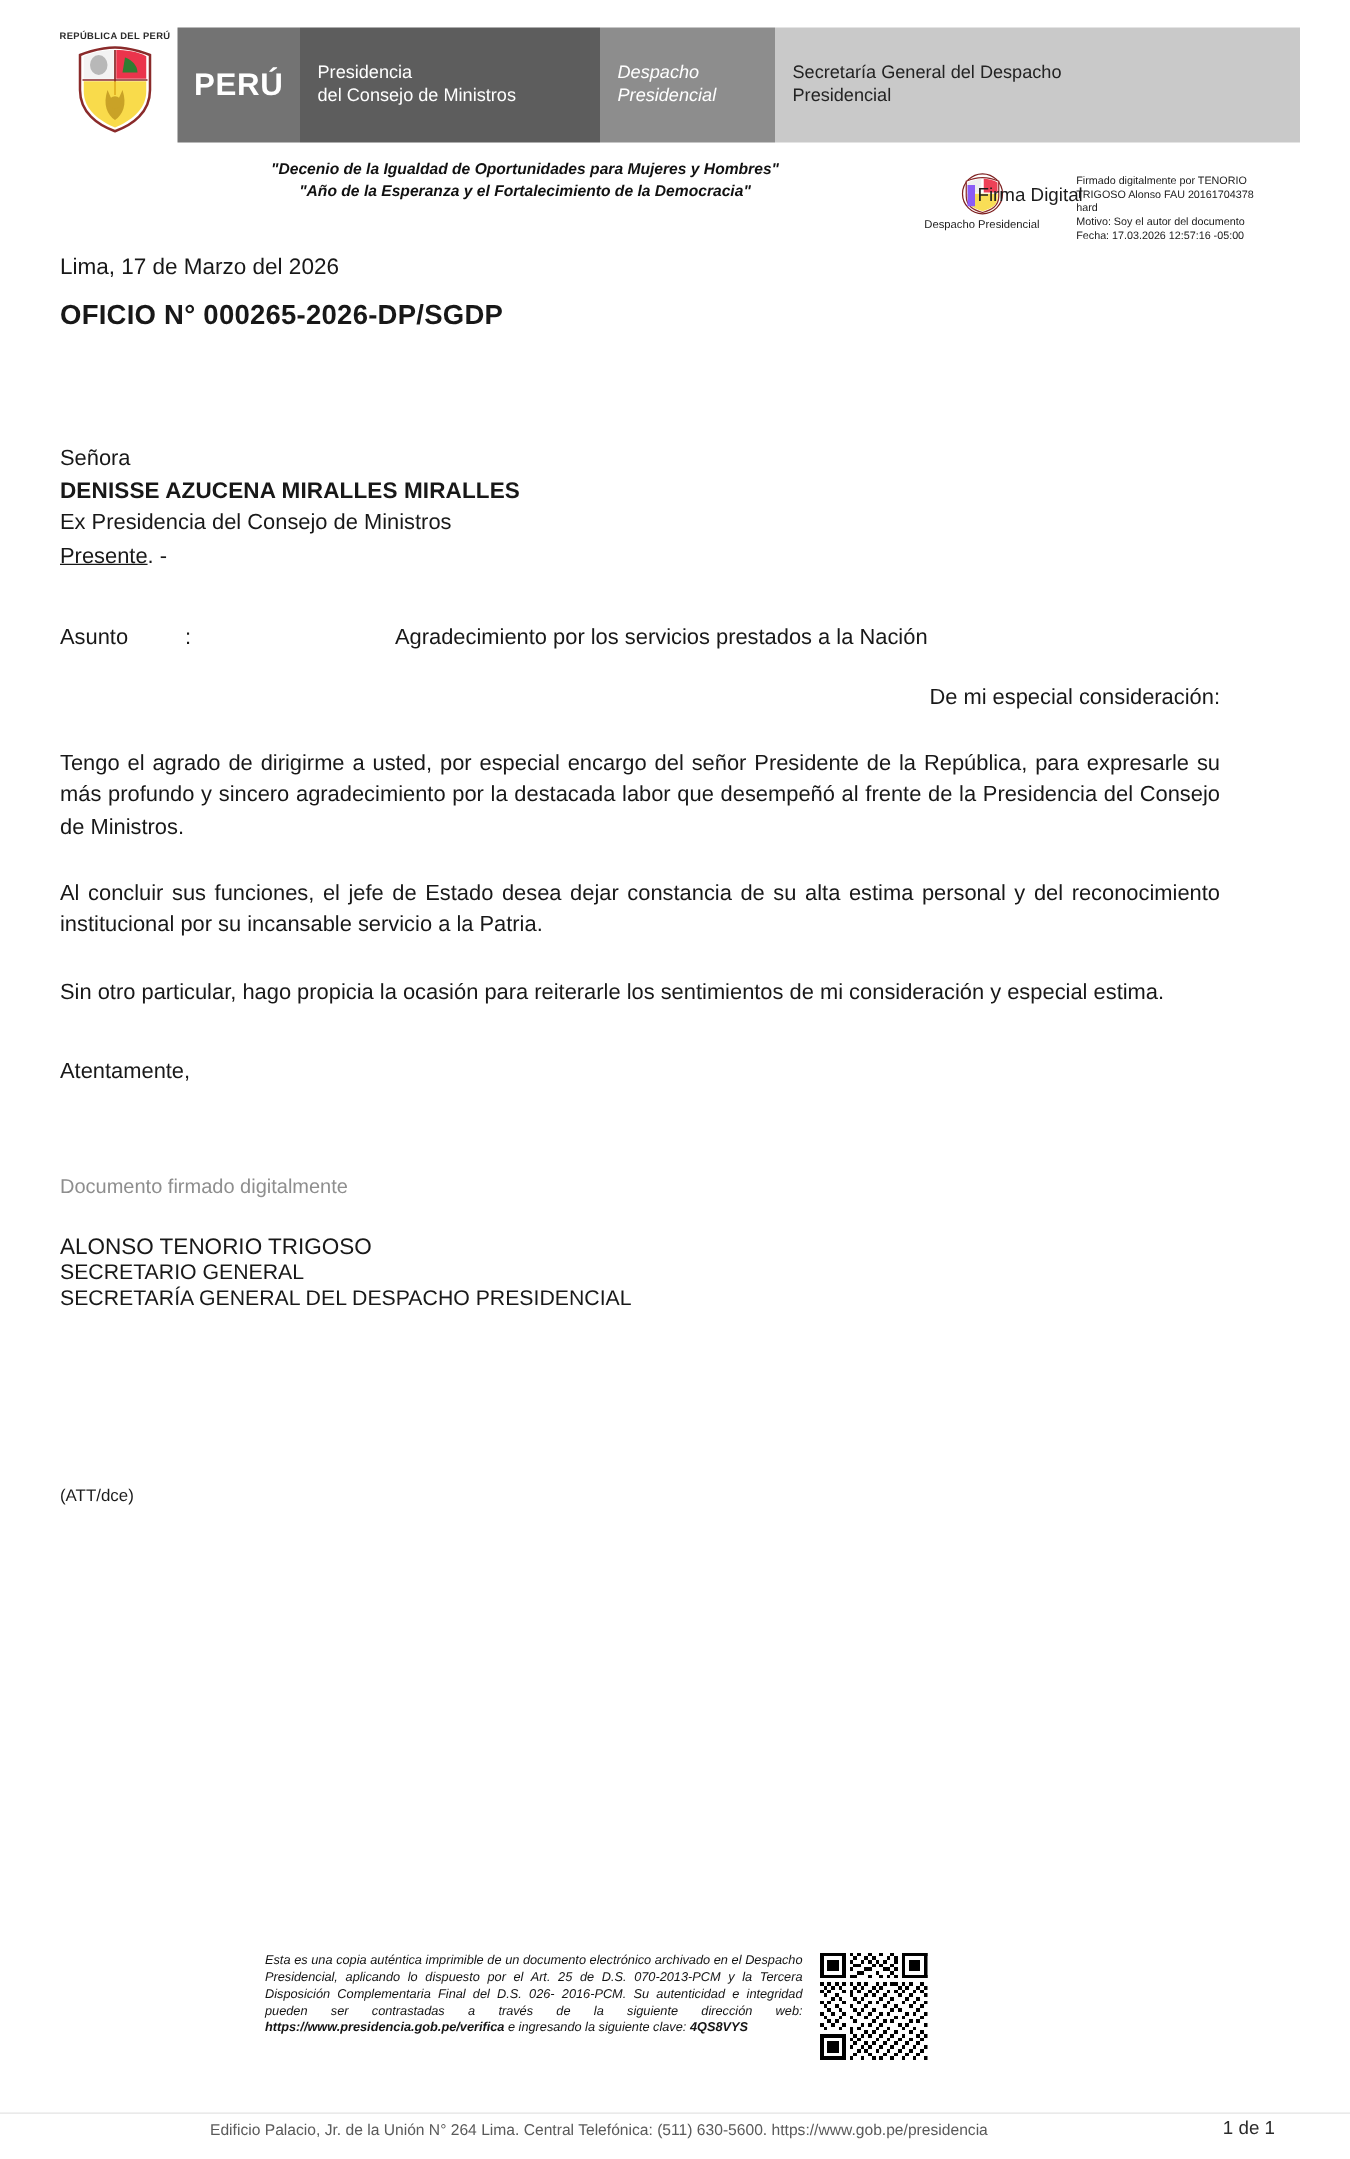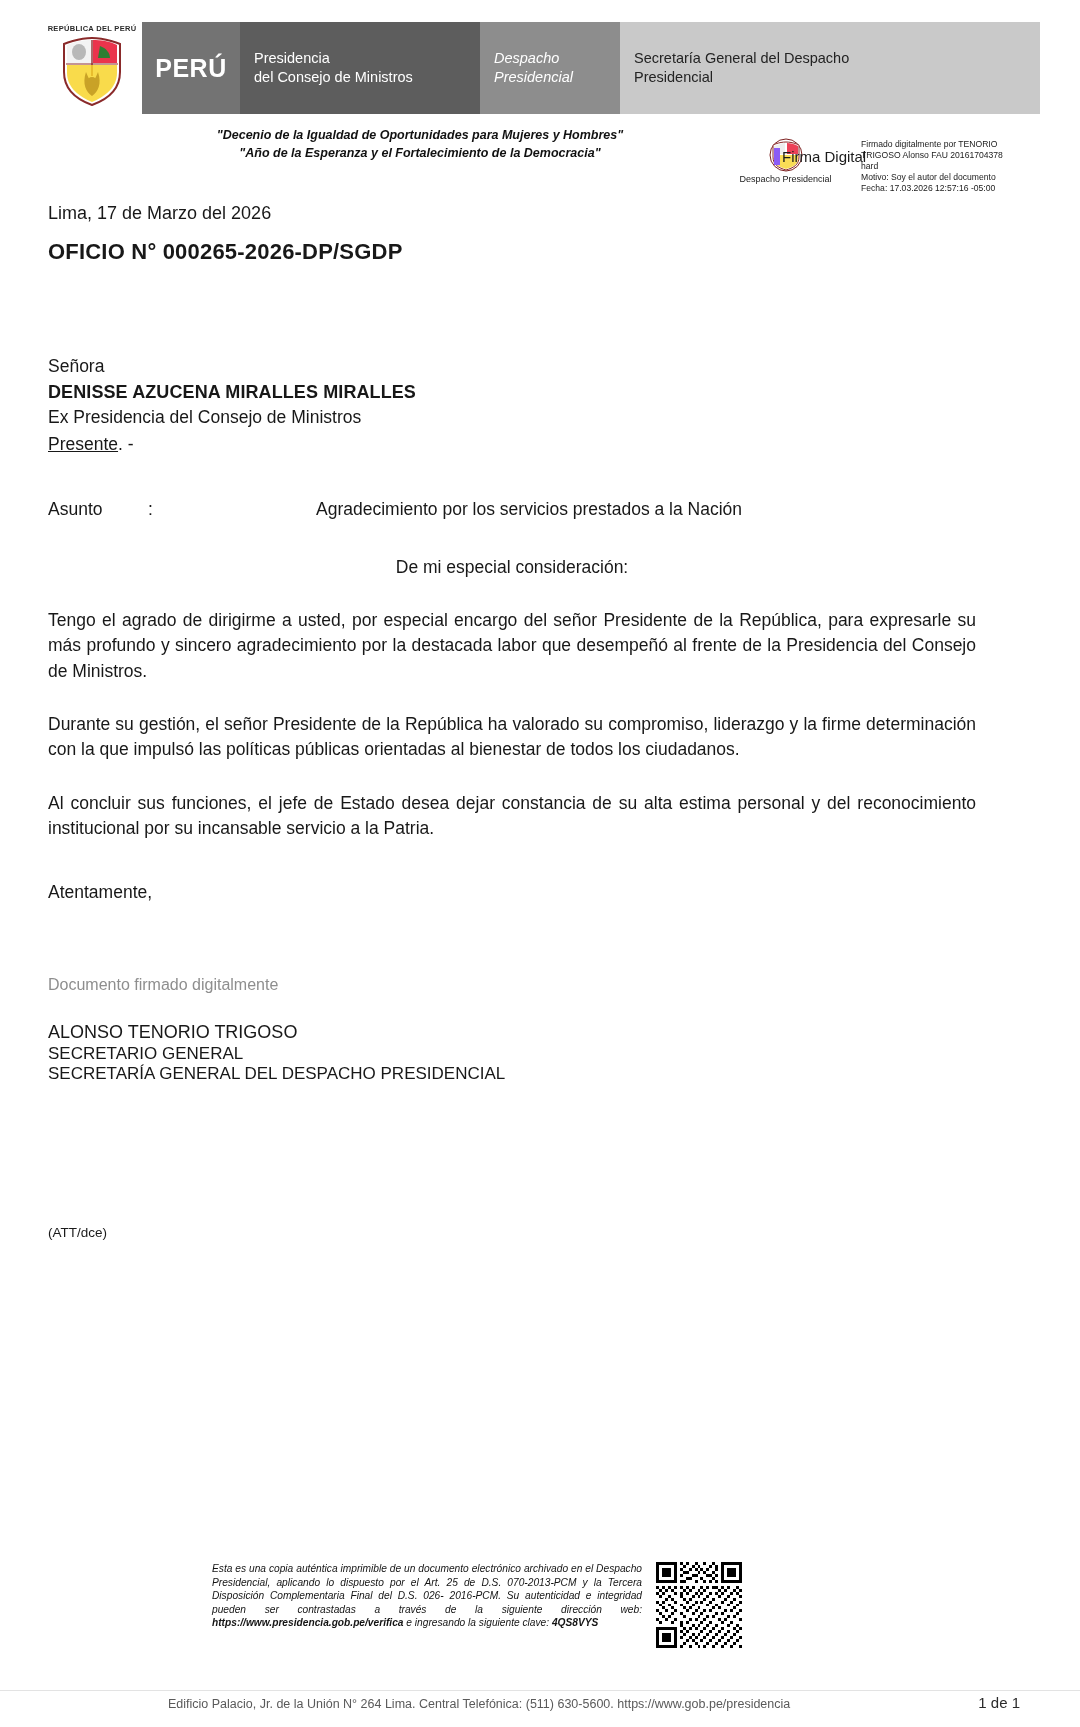--- a/index.html
+++ b/index.html
@@ -163,21 +163,21 @@
   .asunto-row {
     display: flex;
     margin-top: 40px;
     font-size: 17.5px;
   }
   .asunto-label { width: 100px; flex: 0 0 100px; }
   .asunto-colon { width: 168px; flex: 0 0 168px; }
   .asunto-text { flex: 1 1 auto; }
 
   .para { margin-top: 28px; text-align: justify; }
-  .para.first { margin-top: 32px; text-align: center; }
+  .para.first { margin-top: 22px; text-align: right; }
   .atentamente { margin-top: 38px; }
 
   .signed-note {
     margin-top: 68px;
     color: #8e8e8e;
     font-size: 16px;
   }
   .signer {
     margin-top: 26px;
     font-size: 17px;
@@ -316,22 +316,22 @@
   <div class="addr-line presente"><u>Presente</u><span>. -</span></div>
 
   <div class="asunto-row">
     <div class="asunto-label">Asunto</div>
     <div class="asunto-colon">:</div>
     <div class="asunto-text">Agradecimiento por los servicios prestados a la Nación</div>
   </div>
 
   <p class="para first">De mi especial consideración:</p>
   <p class="para">Tengo el agrado de dirigirme a usted, por especial encargo del señor Presidente de la República, para expresarle su más profundo y sincero agradecimiento por la destacada labor que desempeñó al frente de la Presidencia del Consejo de Ministros.</p>
-  <p class="para">Durante su gestión, el señor Presidente de la República ha valorado su compromiso, liderazgo y la firme determinación con la que impulsó las políticas públicas orientadas al bienestar de todos los ciudadanos.</p>
   <p class="para">Al concluir sus funciones, el jefe de Estado desea dejar constancia de su alta estima personal y del reconocimiento institucional por su incansable servicio a la Patria.</p>
+  <p class="para">Sin otro particular, hago propicia la ocasión para reiterarle los sentimientos de mi consideración y especial estima.</p>
 
   <p class="atentamente">Atentamente,</p>
 
   <div class="signed-note">Documento firmado digitalmente</div>
 
   <div class="signer">
     <div class="nm">ALONSO TENORIO TRIGOSO</div>
     <div>SECRETARIO GENERAL</div>
     <div>SECRETARÍA GENERAL DEL DESPACHO PRESIDENCIAL</div>
   </div>

